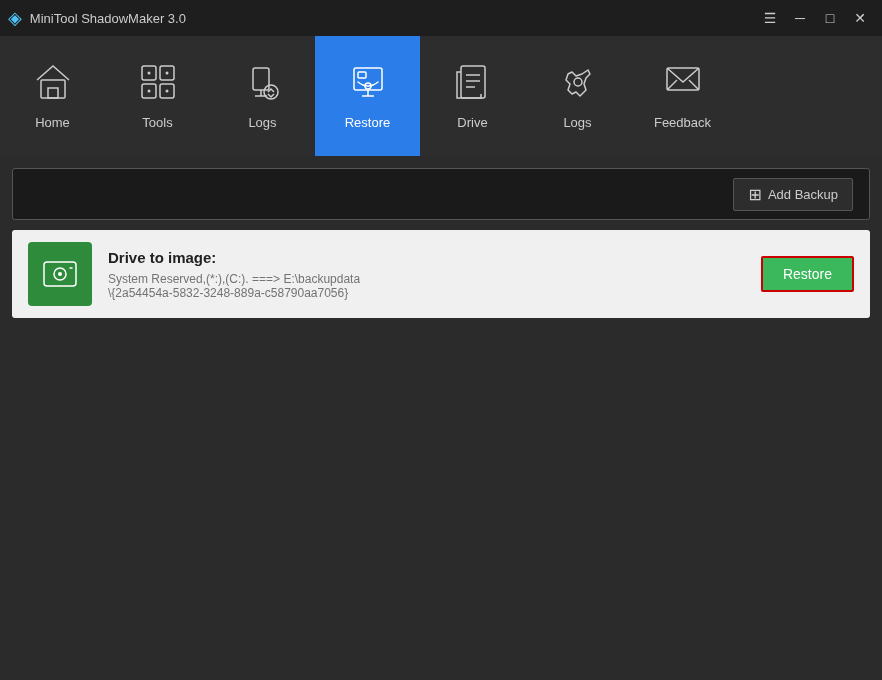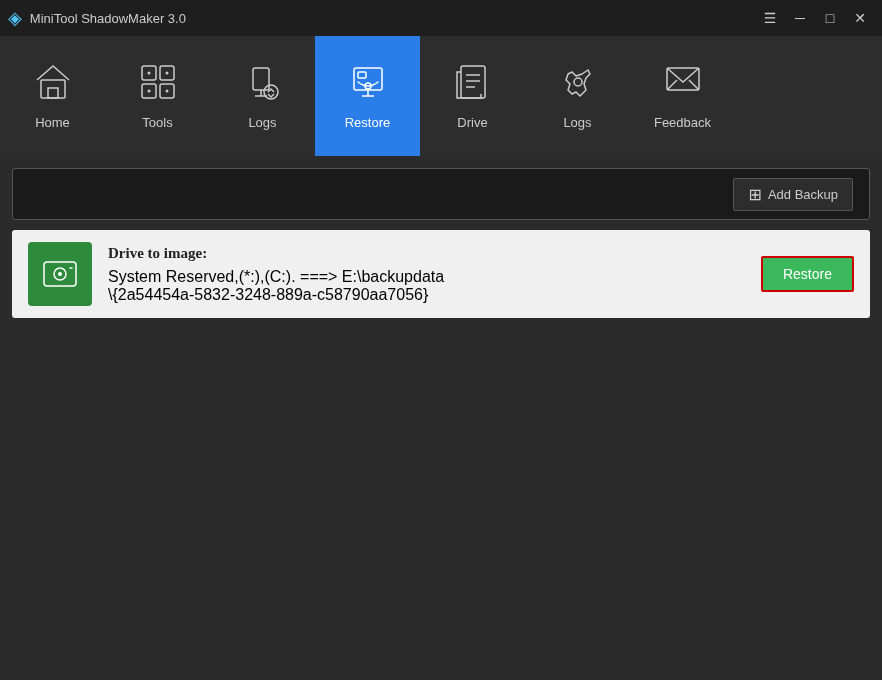--- a/index.html
+++ b/index.html
@@ -140,25 +140,24 @@
       stroke-width: 1.5;
     }
     .backup-card-info {
       flex: 1;
     }
     .backup-card-title {
       font-size: 15px;
       font-weight: 600;
       margin-bottom: 6px;
       color: #222;
-      font-family: Liberation Serif, serif;
     }
     .backup-card-path {
-      font-size: 16px;
-      color: #000000;
+      font-size: 12px;
+      color: #737373;
     }
     .restore-btn {
       background: #3cb85c;
       color: #fff;
       border: 2px solid #cc0000;
       padding: 8px 20px;
       font-size: 14px;
       cursor: pointer;
       border-radius: 2px;
       font-weight: 500;

